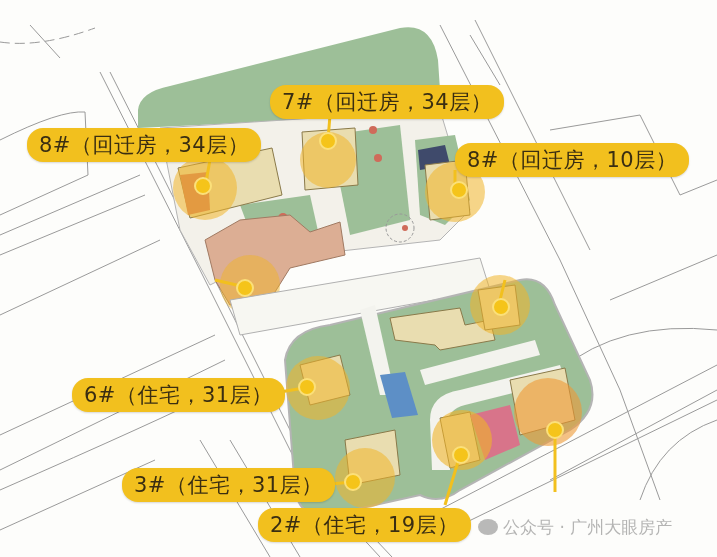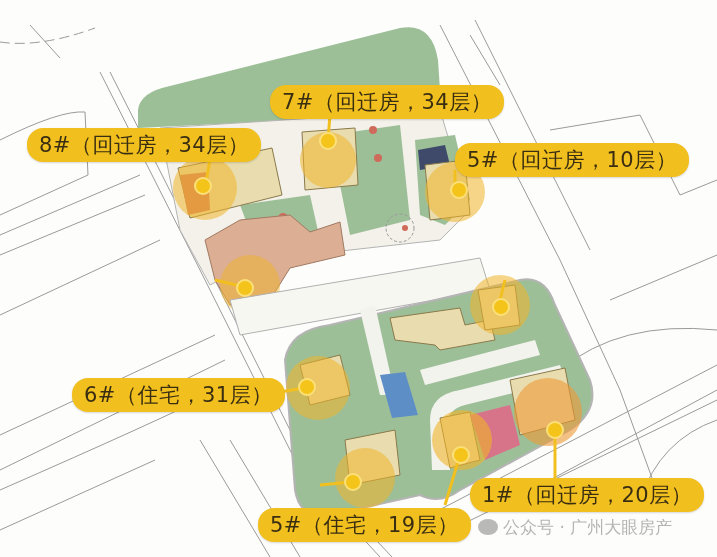--- a/index.html
+++ b/index.html
@@ -126,19 +126,19 @@
   <div class="dot" style="left:459px;top:190px"></div>
   <div class="dot" style="left:245px;top:288px"></div>
   <div class="dot" style="left:501px;top:307px"></div>
   <div class="dot" style="left:307px;top:387px"></div>
   <div class="dot" style="left:353px;top:482px"></div>
   <div class="dot" style="left:461px;top:455px"></div>
   <div class="dot" style="left:555px;top:430px"></div>
 
   <div class="label" style="left:27px;top:128px"><span>8#（回迁房，34层）</span></div>
   <div class="label" style="left:270px;top:85px"><span>7#（回迁房，34层）</span></div>
-  <div class="label" style="left:455px;top:143px"><span>5#（回迁房，10层）</span></div>
+  <div class="label" style="left:455px;top:143px"><span>8#（回迁房，10层）</span></div>
   <div class="label" style="left:72px;top:378px"><span>6#（住宅，31层）</span></div>
-  <div class="label" style="left:258px;top:508px"><span>5#（住宅，19层）</span></div>
-  <div class="label" style="left:470px;top:478px"><span>1#（回迁房，20层）</span></div>
+  <div class="label" style="left:122px;top:468px"><span>3#（住宅，31层）</span></div>
+  <div class="label" style="left:258px;top:508px"><span>2#（住宅，19层）</span></div>
 
   <div class="wm1"><span class="wm1-icon"></span><span>公众号 · 广州大眼房产</span></div>
 </div>
 
 </body></html>

